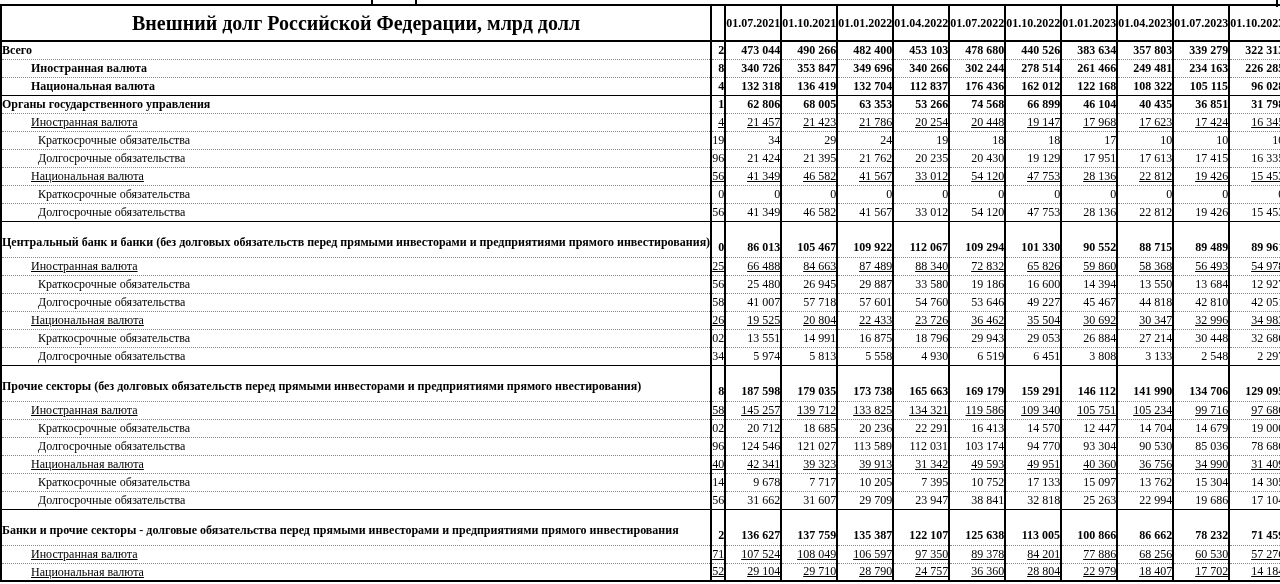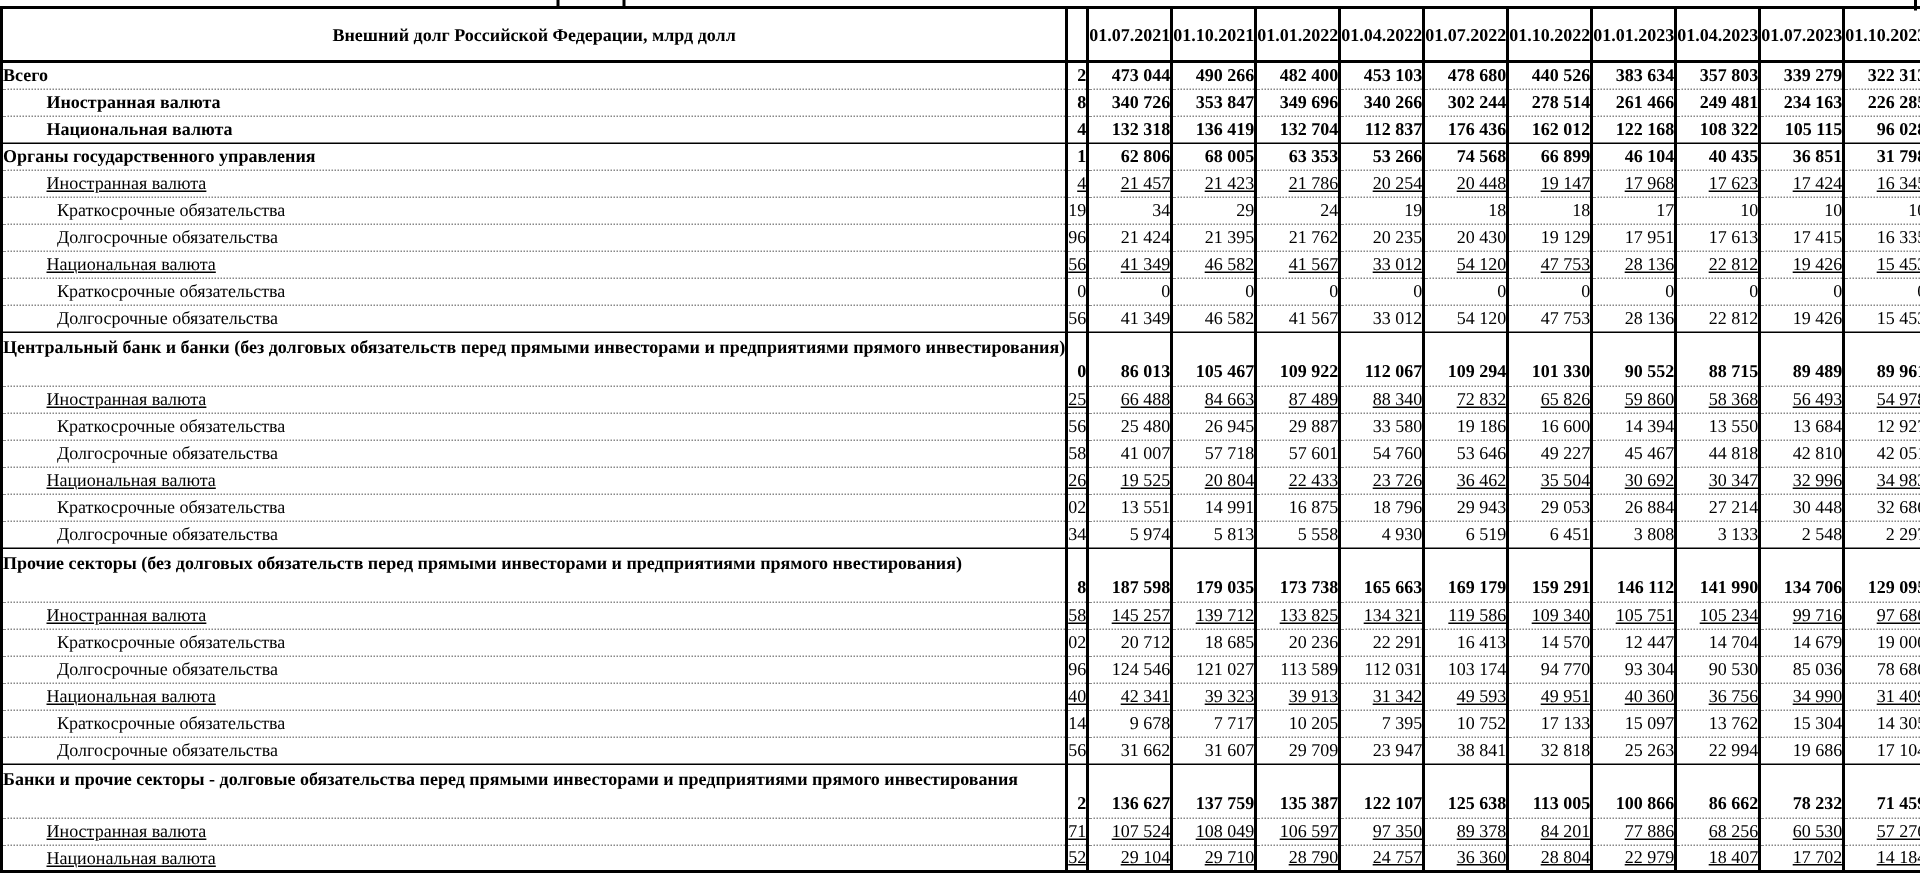--- a/index.html
+++ b/index.html
@@ -6,35 +6,35 @@
   .page{position:relative;width:1280px;height:584px;background:#fff;overflow:hidden;
         font-family:"Liberation Serif","DejaVu Serif",serif;color:#000;}
   .artifact{position:absolute;background:#000;}
   table.debt{border-collapse:collapse;table-layout:fixed;position:absolute;top:4px;left:0;
              border:2px solid #000;}
   table.debt th,table.debt td{border-left:2px solid #000;border-right:2px solid #000;
              padding:0;overflow:hidden;white-space:nowrap;}
   
   tr.hdr{height:36px;}
   tr.hdr th{border-top:2px solid #000;border-bottom:2px solid #000;font-weight:bold;}
-  th.title-cell{font-size:12px;text-align:center;vertical-align:middle;white-space:normal;
+  th.title-cell{font-size:20px;text-align:center;vertical-align:middle;white-space:normal;
                 border-right:1px solid #000;margin-left:39px;}
   th.cut-h{border-left:1px solid #000;}
   th.datecol{font-size:12px;text-align:left;vertical-align:middle;}
   
   tbody tr{height:18px;}
   tbody tr.dbl{height:36px;}
   tbody td{font-size:12px;vertical-align:middle;border-top:1px dotted #888;border-bottom:1px dotted #888;}
   tbody tr.s-section td{border-top:1px solid #000;font-weight:bold;}
   tbody tr.s-bold td{font-weight:bold;}
   td.lbl{text-align:left;padding-left:6px;padding-right:2px;white-space:normal;
          line-height:16px;vertical-align:middle;border-right:1px solid #000;margin-left:21px;}
   tr.lv1 td.lbl{padding-left:29px;}
   tr.lv2 td.lbl{padding-left:36px;}
-  tr.dbl td.lbl{vertical-align:top;padding-top:1px;}
+  tr.dbl td.lbl{vertical-align:top;padding-top:12px;}
   td.cut{border-left:1px solid #000;text-align:right;padding-right:1px;direction:rtl;}
   td.num{text-align:right;padding-right:5px;}
   tr.dbl td.num,tr.dbl td.cut{vertical-align:bottom;padding-bottom:2px;}
   tr.s-underline td.lbl span,tr.s-underline td.num span,tr.s-underline td.cut span{
       text-decoration:underline;}
 </style>
 </head>
 <body>
 
 <div class="page">

